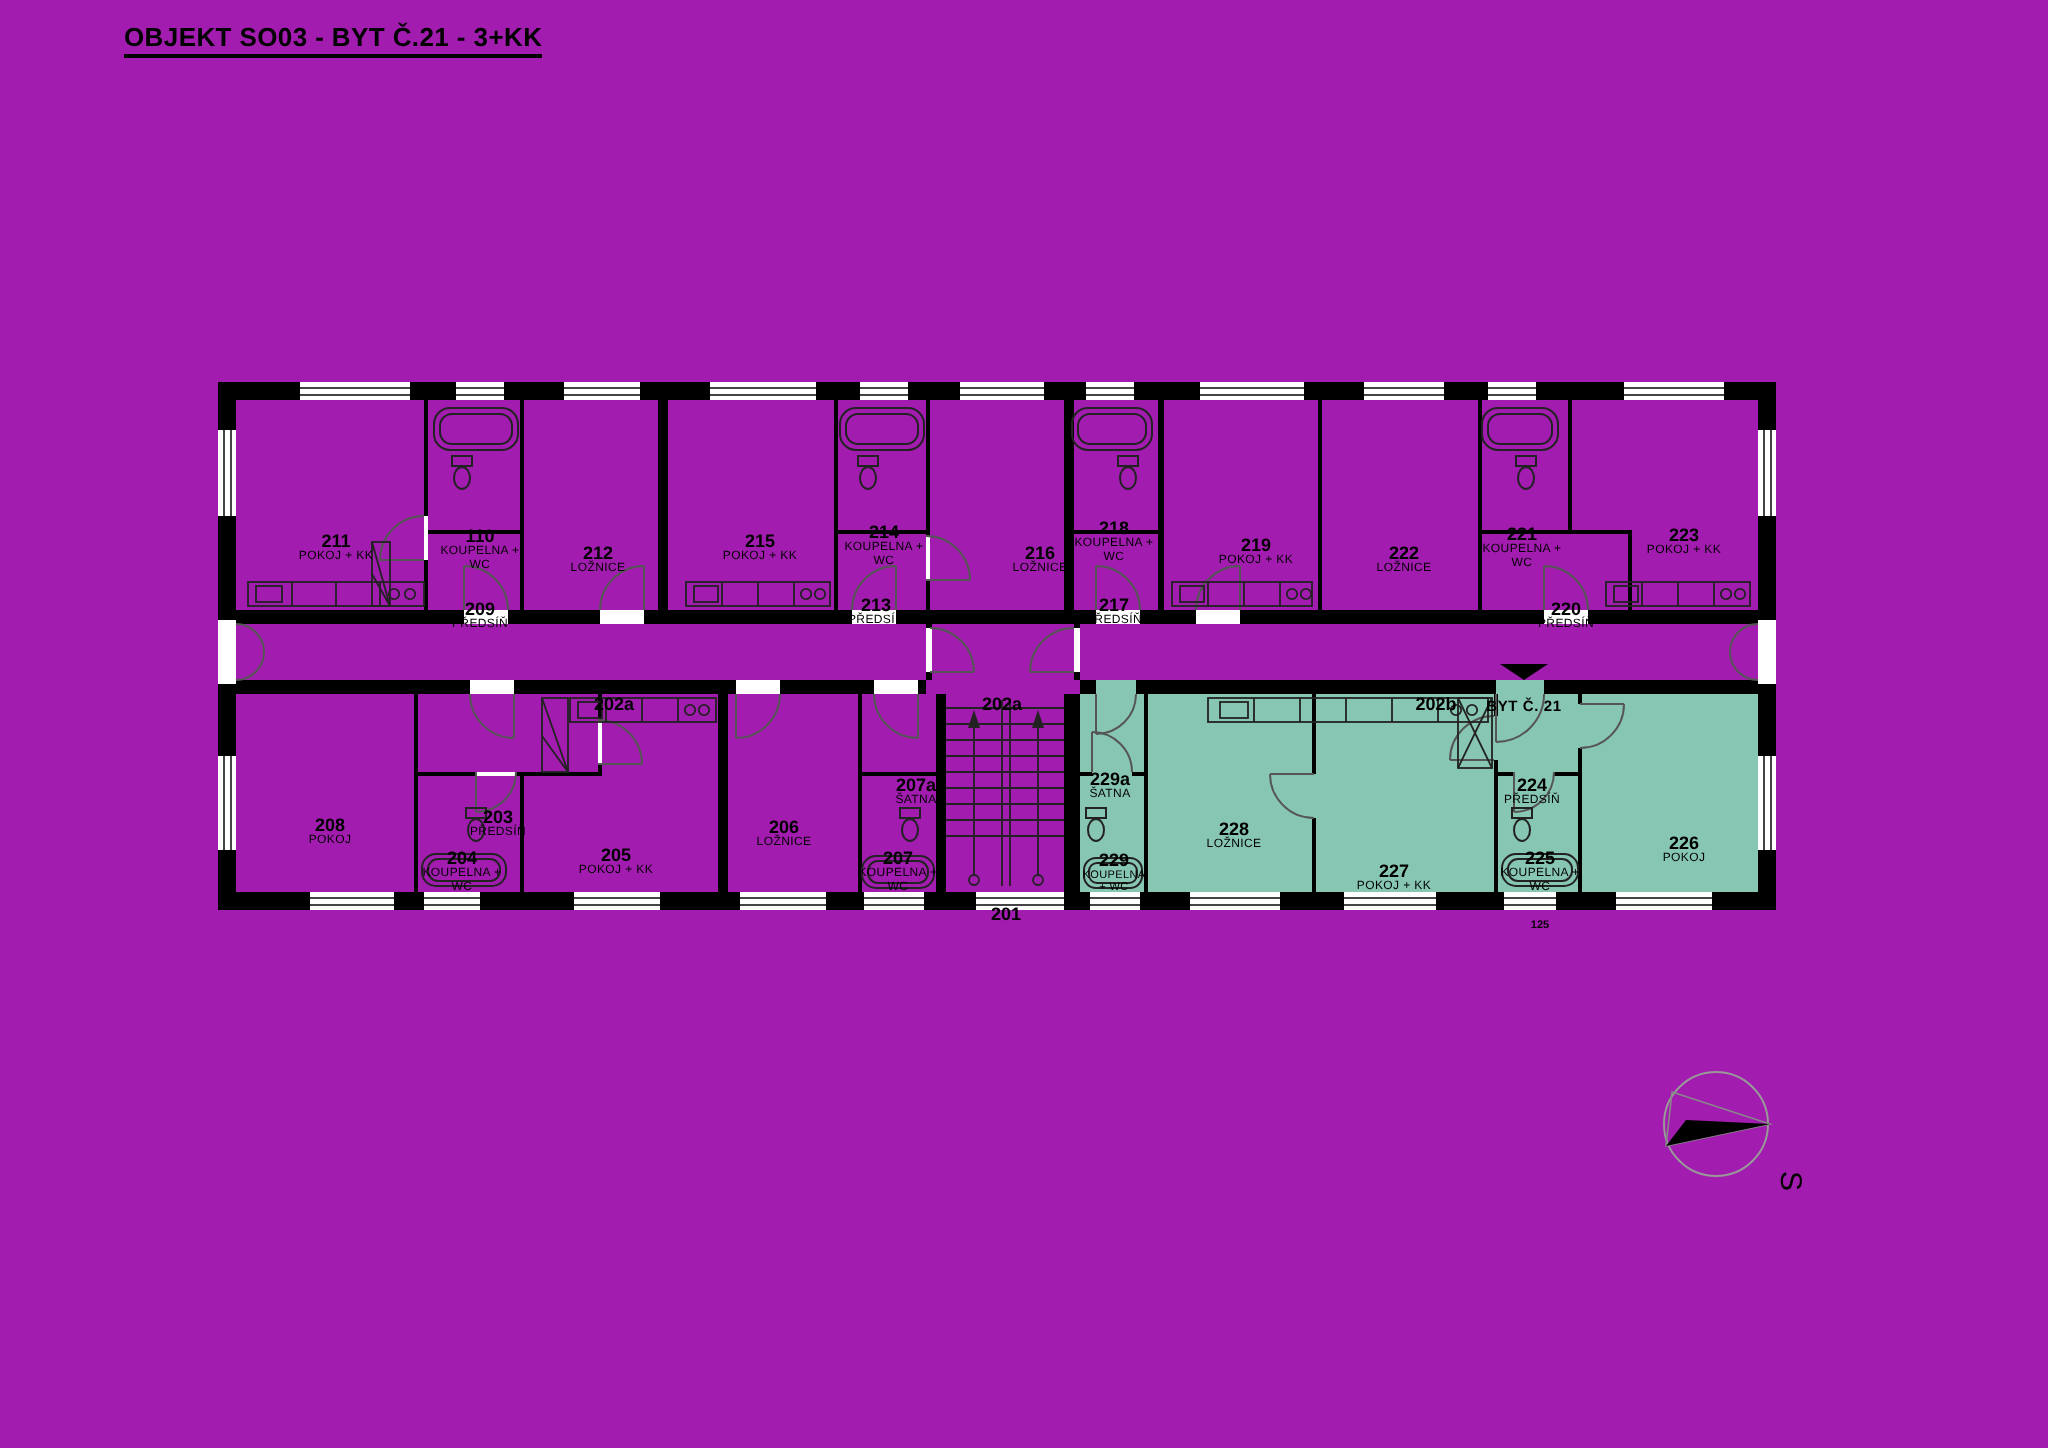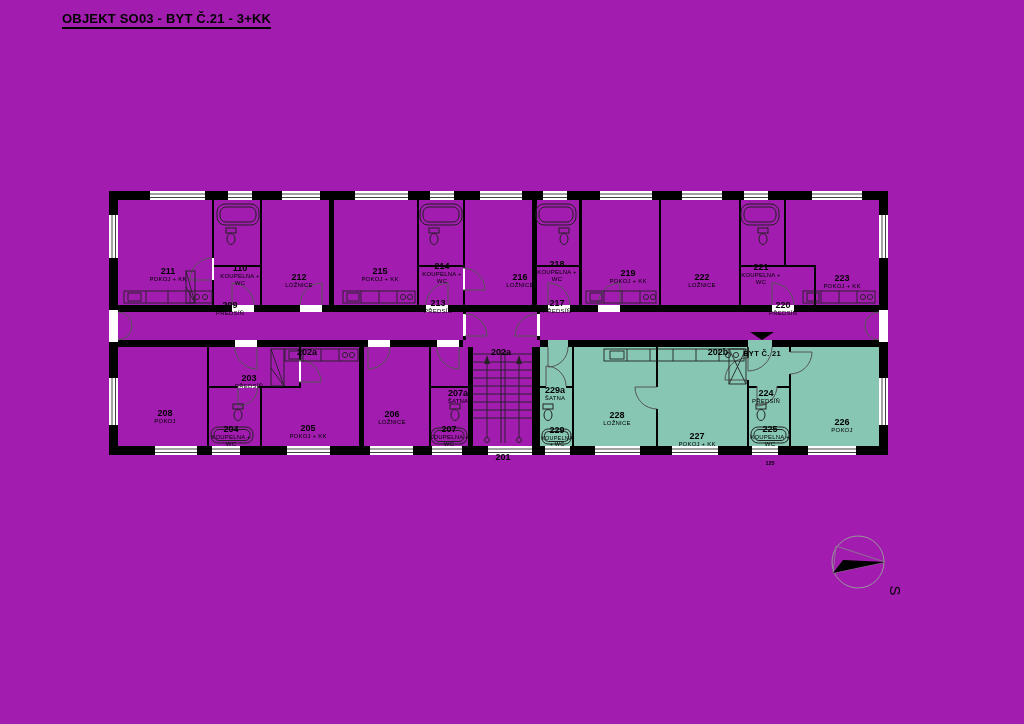--- a/index.html
+++ b/index.html
@@ -293,21 +293,21 @@
 
   <div class="labels">
     <div class="rlabel" style="left:168px;top:246px">
       <div class="num">211</div>
         <div class="nm">POKOJ + KK</div>
       </div>
     <div class="rlabel wrap" style="left:240px;top:247px">
       <div class="num">110</div>
         <div class="nm">KOUPELNA + WC</div>
       </div>
-    <div class="rlabel" style="left:230px;top:280px">
+    <div class="rlabel" style="left:240px;top:280px">
       <div class="num">209</div>
         <div class="nm">PŘEDSÍŇ</div>
       </div>
     <div class="rlabel" style="left:299px;top:252px">
       <div class="num">212</div>
         <div class="nm">LOŽNICE</div>
       </div>
     <div class="rlabel" style="left:380px;top:246px">
       <div class="num">215</div>
         <div class="nm">POKOJ + KK</div>
@@ -341,35 +341,35 @@
         <div class="nm">LOŽNICE</div>
       </div>
     <div class="rlabel wrap" style="left:761px;top:246px">
       <div class="num">221</div>
         <div class="nm">KOUPELNA + WC</div>
       </div>
     <div class="rlabel" style="left:783px;top:280px">
       <div class="num">220</div>
         <div class="nm">PŘEDSÍŇ</div>
       </div>
-    <div class="rlabel" style="left:842px;top:253px">
+    <div class="rlabel" style="left:842px;top:243px">
       <div class="num">223</div>
         <div class="nm">POKOJ + KK</div>
       </div>
 
     <div class="clabel" style="left:307px;top:324px">202a</div>
     <div class="clabel" style="left:501px;top:324px">202a</div>
     <div class="clabel" style="left:718px;top:324px">202b</div>
     <div class="bytnote" style="left:762px;top:325px">BYT Č. 21</div>
 
     <div class="rlabel" style="left:165px;top:388px">
       <div class="num">208</div>
         <div class="nm">POKOJ</div>
       </div>
-    <div class="rlabel" style="left:249px;top:353px">
+    <div class="rlabel" style="left:249px;top:384px">
       <div class="num">203</div>
         <div class="nm">PŘEDSÍŇ</div>
       </div>
     <div class="rlabel wrap" style="left:231px;top:408px">
       <div class="num">204</div>
         <div class="nm">KOUPELNA + WC</div>
       </div>
     <div class="rlabel" style="left:308px;top:403px">
       <div class="num">205</div>
         <div class="nm">POKOJ + KK</div>

